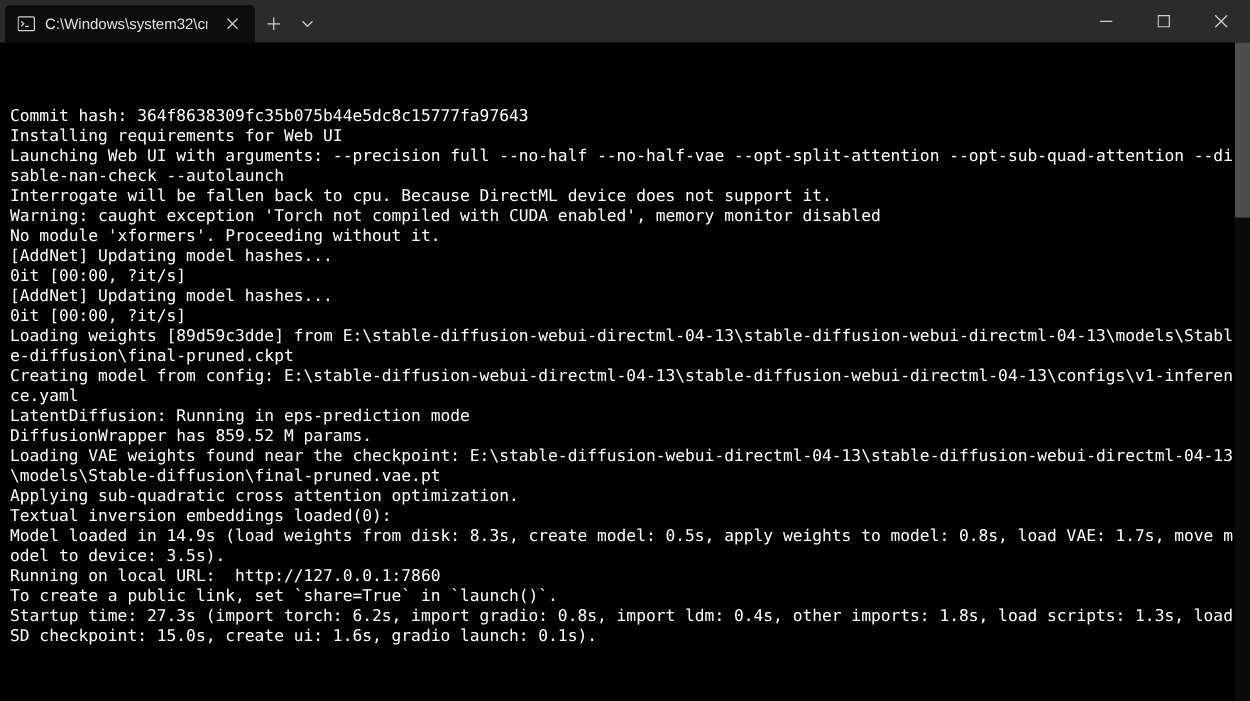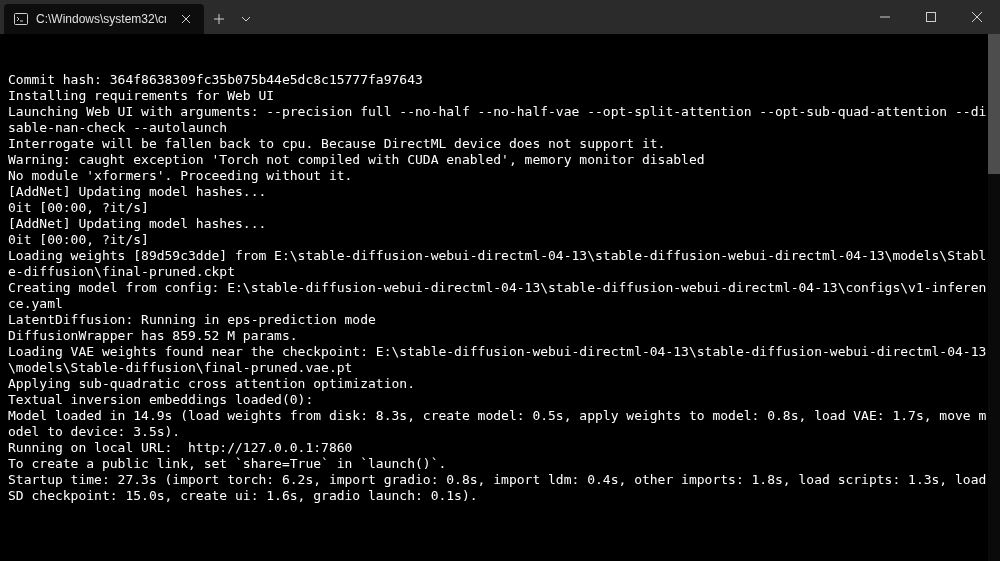--- a/index.html
+++ b/index.html
@@ -81,21 +81,21 @@
     justify-content: center;
     color: #cfcfcf;
     cursor: pointer;
   }
   .terminal {
     background: #000;
     color: #fff;
     font-family: Consolas, monospace;
     font-size: 13px;
     line-height: 16px;
-    padding: 6px 8px;
+    padding: 20px 8px;
     height: calc(561px - 34px);
     box-sizing: border-box;
     white-space: pre-wrap;
     word-break: break-all;
     position: relative;
   }
   .scrollbar {
     position: absolute;
     right: 0;
     top: 0;

